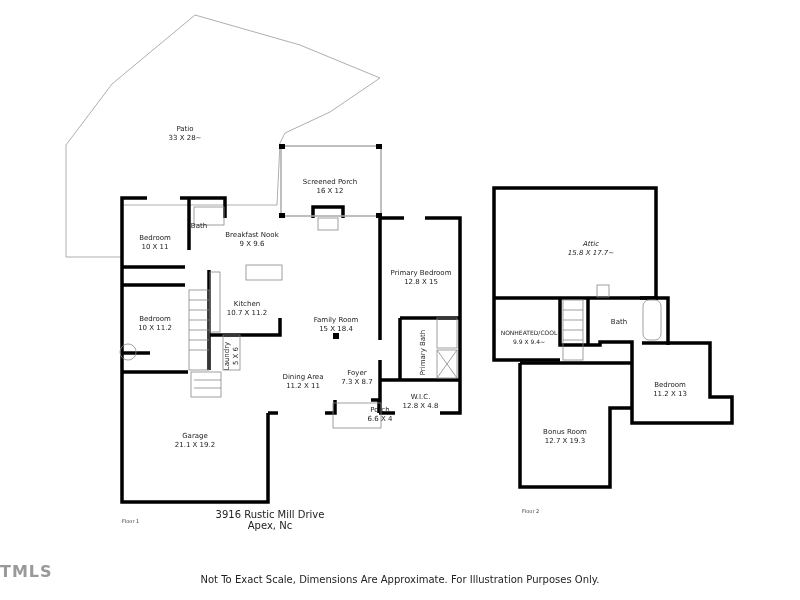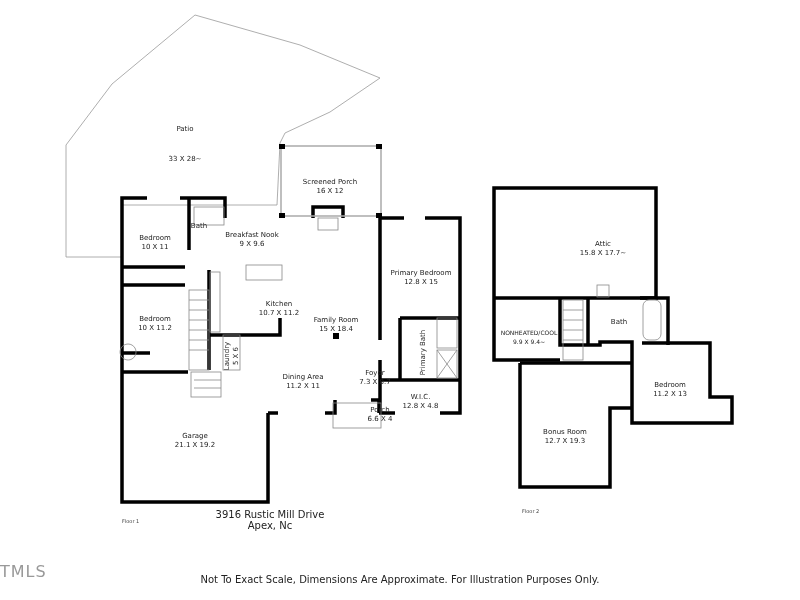--- a/index.html
+++ b/index.html
@@ -5,21 +5,21 @@
   html,body{margin:0;padding:0;background:#fff;}
   body{width:800px;height:600px;position:relative;overflow:hidden;font-family:"DejaVu Sans","Liberation Sans",sans-serif;color:#222;}
   svg{position:absolute;left:0;top:0;}
   .lbl{position:absolute;font-size:7px;line-height:9px;text-align:center;white-space:nowrap;color:#222;}
   .lbl span{display:block;}
   .small{font-size:6px;}
   .rot{transform:rotate(-90deg);transform-origin:center;}
   .addr{position:absolute;left:200px;top:509px;width:140px;text-align:center;font-size:10px;}
   .floor{position:absolute;font-size:5px;color:#444;}
   .disclaimer{position:absolute;left:180px;top:574px;width:440px;text-align:center;font-size:10px;color:#222;}
-  .logo{position:absolute;left:0;top:562px;font-size:16px;letter-spacing:1px;color:#999;font-family:"DejaVu Sans",sans-serif;font-weight:400;}
+  .logo{position:absolute;left:0;top:562px;font-size:16px;letter-spacing:1px;color:#999;font-family:"DejaVu Sans",sans-serif;font-weight:700;}
 </style>
 </head>
 <body>
 
 <svg width="800" height="600" viewBox="0 0 800 600">
 
   <polygon points="66,145 112,84 195,15 300,45 380,78 330,112 285,133 280,143 277,205 122,205 122,257 66,257" fill="none" stroke="#999" stroke-width="0.8"></polygon>
 
   <g stroke="#000" stroke-width="3.5" fill="none">
     <polyline points="147,198 122,198 122,502 268,502 268,413"></polyline>
@@ -95,21 +95,21 @@
     <line x1="563" y1="320" x2="583" y2="320"></line>
     <line x1="563" y1="330" x2="583" y2="330"></line>
     <line x1="563" y1="340" x2="583" y2="340"></line>
     <rect x="597" y="285" width="12" height="12"></rect>
     <rect x="643" y="300" width="18" height="40" rx="6"></rect>
   </g>
 </svg>
 
 <div class="lbl" style="left:160px;top:125px;width:50px;">
     <span>Patio</span>
-    <span style="margin-top:21px;">33 X 28~</span>
+    <span style="margin-top:0;">33 X 28~</span>
   </div>
 <div class="lbl" style="left:300px;top:178px;width:60px;">
     <span>Screened Porch</span>
     <span>16 X 12</span>
   </div>
 <div class="lbl" style="left:130px;top:234px;width:50px;">
     <span>Bedroom</span>
     <span>10 X 11</span>
   </div>
 <div class="lbl" style="left:188px;top:222px;width:22px;">
@@ -120,57 +120,57 @@
     <span>9 X 9.6</span>
   </div>
 <div class="lbl" style="left:306px;top:268px;width:60px;margin-top:48px;">
     <span>Family Room</span>
     <span>15 X 18.4</span>
   </div>
 <div class="lbl" style="left:386px;top:269px;width:70px;">
     <span>Primary Bedroom</span>
     <span>12.8 X 15</span>
   </div>
-<div class="lbl" style="left:222px;top:300px;width:50px;padding-left:32px;">
+<div class="lbl" style="left:222px;top:300px;width:50px;">
     <span>Kitchen</span>
     <span>10.7 X 11.2</span>
   </div>
 <div class="lbl" style="left:130px;top:315px;width:50px;">
     <span>Bedroom</span>
     <span>10 X 11.2</span>
   </div>
 <div class="lbl rot" style="left:212px;top:347px;width:40px;">
     <span>Laundry</span>
     <span>5 X 6</span>
   </div>
 <div class="lbl rot" style="left:398px;top:348px;width:50px;">
     <span>Primary Bath</span>
   </div>
 <div class="lbl" style="left:278px;top:373px;width:50px;">
     <span>Dining Area</span>
     <span>11.2 X 11</span>
   </div>
-<div class="lbl" style="left:355px;top:369px;width:40px;">
+<div class="lbl" style="left:337px;top:369px;width:40px;">
     <span>Foyer</span>
     <span>7.3 X 8.7</span>
   </div>
 <div class="lbl" style="left:398px;top:393px;width:45px;">
     <span>W.I.C.</span>
     <span>12.8 X 4.8</span>
   </div>
 <div class="lbl" style="left:338px;top:406px;width:38px;margin-left:23px;">
     <span>Porch</span>
     <span>6.6 X 4</span>
   </div>
 <div class="lbl" style="left:170px;top:432px;width:50px;">
     <span>Garage</span>
     <span>21.1 X 19.2</span>
   </div>
 
-<div class="lbl" style="left:578px;top:240px;width:50px;">
+<div class="lbl" style="left:566px;top:240px;width:50px;font-style:italic;">
     <span>Attic</span>
     <span>15.8 X 17.7~</span>
   </div>
 <div class="lbl small" style="left:496px;top:328px;width:66px;">
     <span>NONHEATED/COOL</span>
     <span>9.9 X 9.4~</span>
   </div>
 <div class="lbl" style="left:607px;top:318px;width:24px;">
     <span>Bath</span>
   </div>

